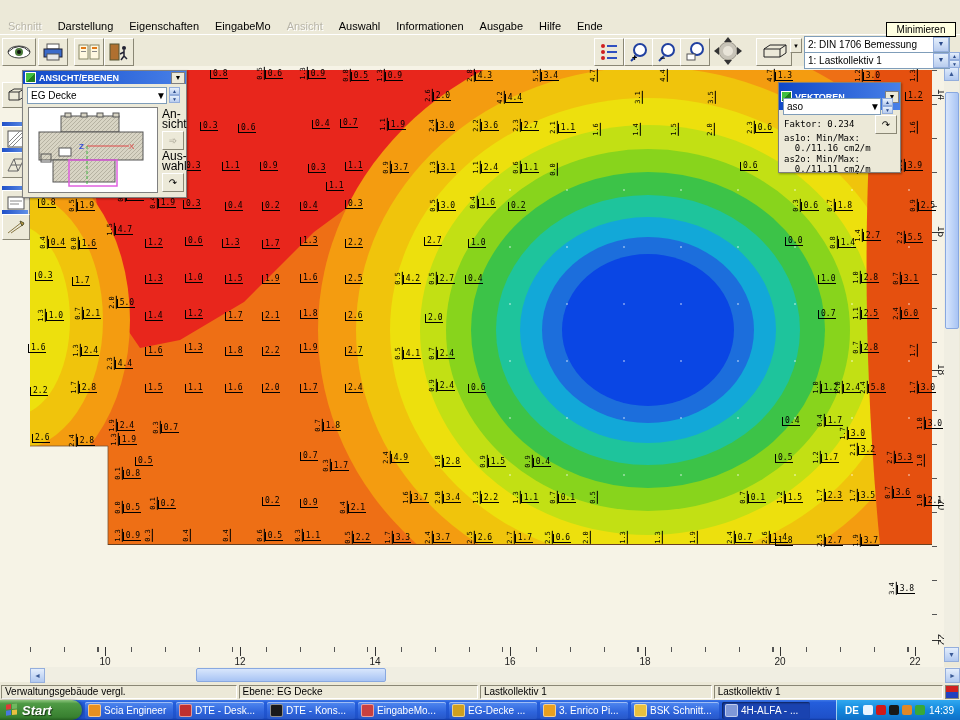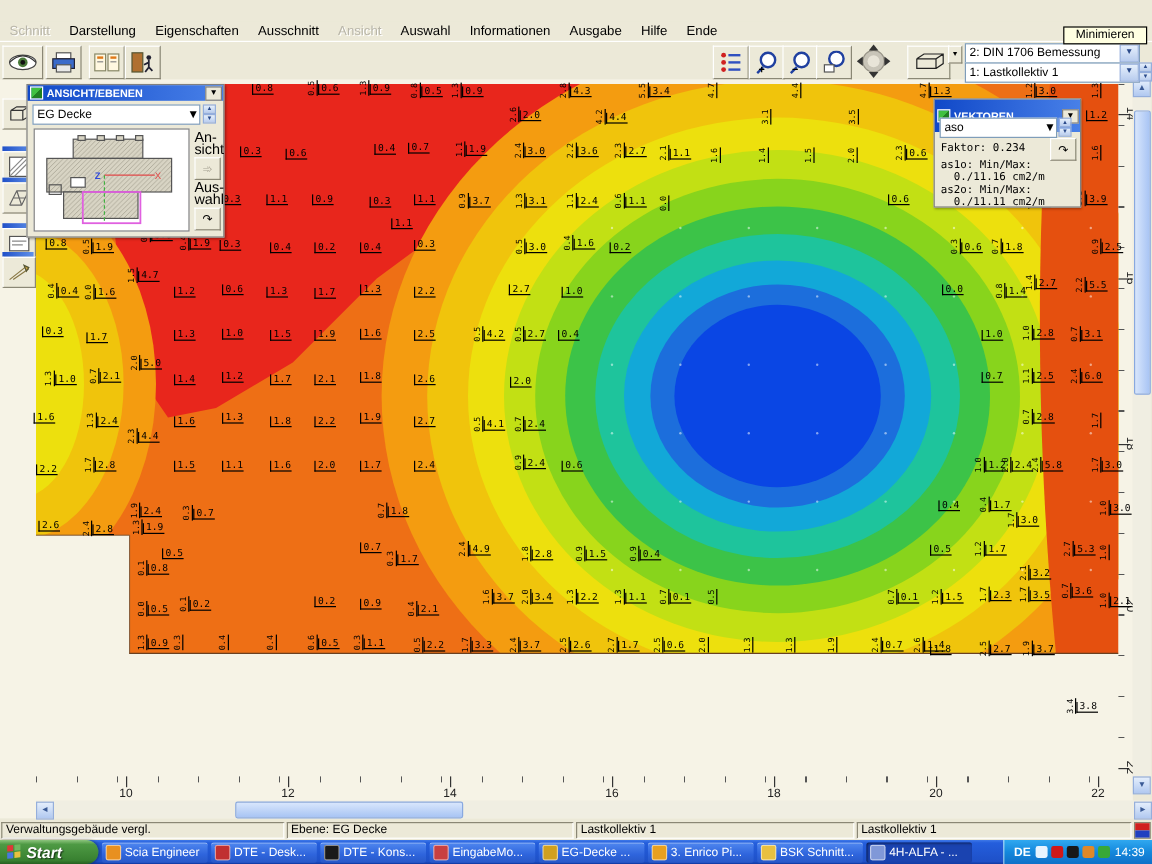--- a/index.html
+++ b/index.html
@@ -118,21 +118,21 @@
 </head>
 <body>
 
 <div id="screen">
 
 
   <div class="menubar" id="menubar">
       <div class="menu-item off">Schnitt</div>
       <div class="menu-item">Darstellung</div>
       <div class="menu-item">Eigenschaften</div>
-      <div class="menu-item">Ausschnitt</div>
+      <div class="menu-item">EingabeMo</div>
       <div class="menu-item off">Ansicht</div>
       <div class="menu-item">Auswahl</div>
       <div class="menu-item">Informationen</div>
       <div class="menu-item">Ausgabe</div>
       <div class="menu-item">Hilfe</div>
       <div class="menu-item">Ende</div>
     </div>
 
   <div class="tooltip">Minimieren</div>
 
@@ -852,21 +852,21 @@
       <div class="vl" style="left: 105px; top: 387px;">
         <span class="mv">0.5</span>
       </div>
       <div class="vl" style="left: 745px; top: 384px;">
         <span class="mv">0.5</span>
       </div>
       <div class="vl" style="left: 778px; top: 384px;">
         <span class="rv">1.2</span>
         <span class="mv">1.7</span>
       </div>
-      <div class="vl" style="left: 815px; top: 404px; justify-content: flex-end;">
+      <div class="vl" style="left: 815px; top: 376px; justify-content: flex-end;">
         <span class="rv">2.1</span>
         <span class="mv">3.2</span>
       </div>
       <div class="vl" style="left: 852px; top: 384px;">
         <span class="rv">2.7</span>
         <span class="mv">5.3</span>
       </div>
       <div class="vl" style="left: 882px; top: 387px;">
         <span class="rv">1.0</span>
       </div>

